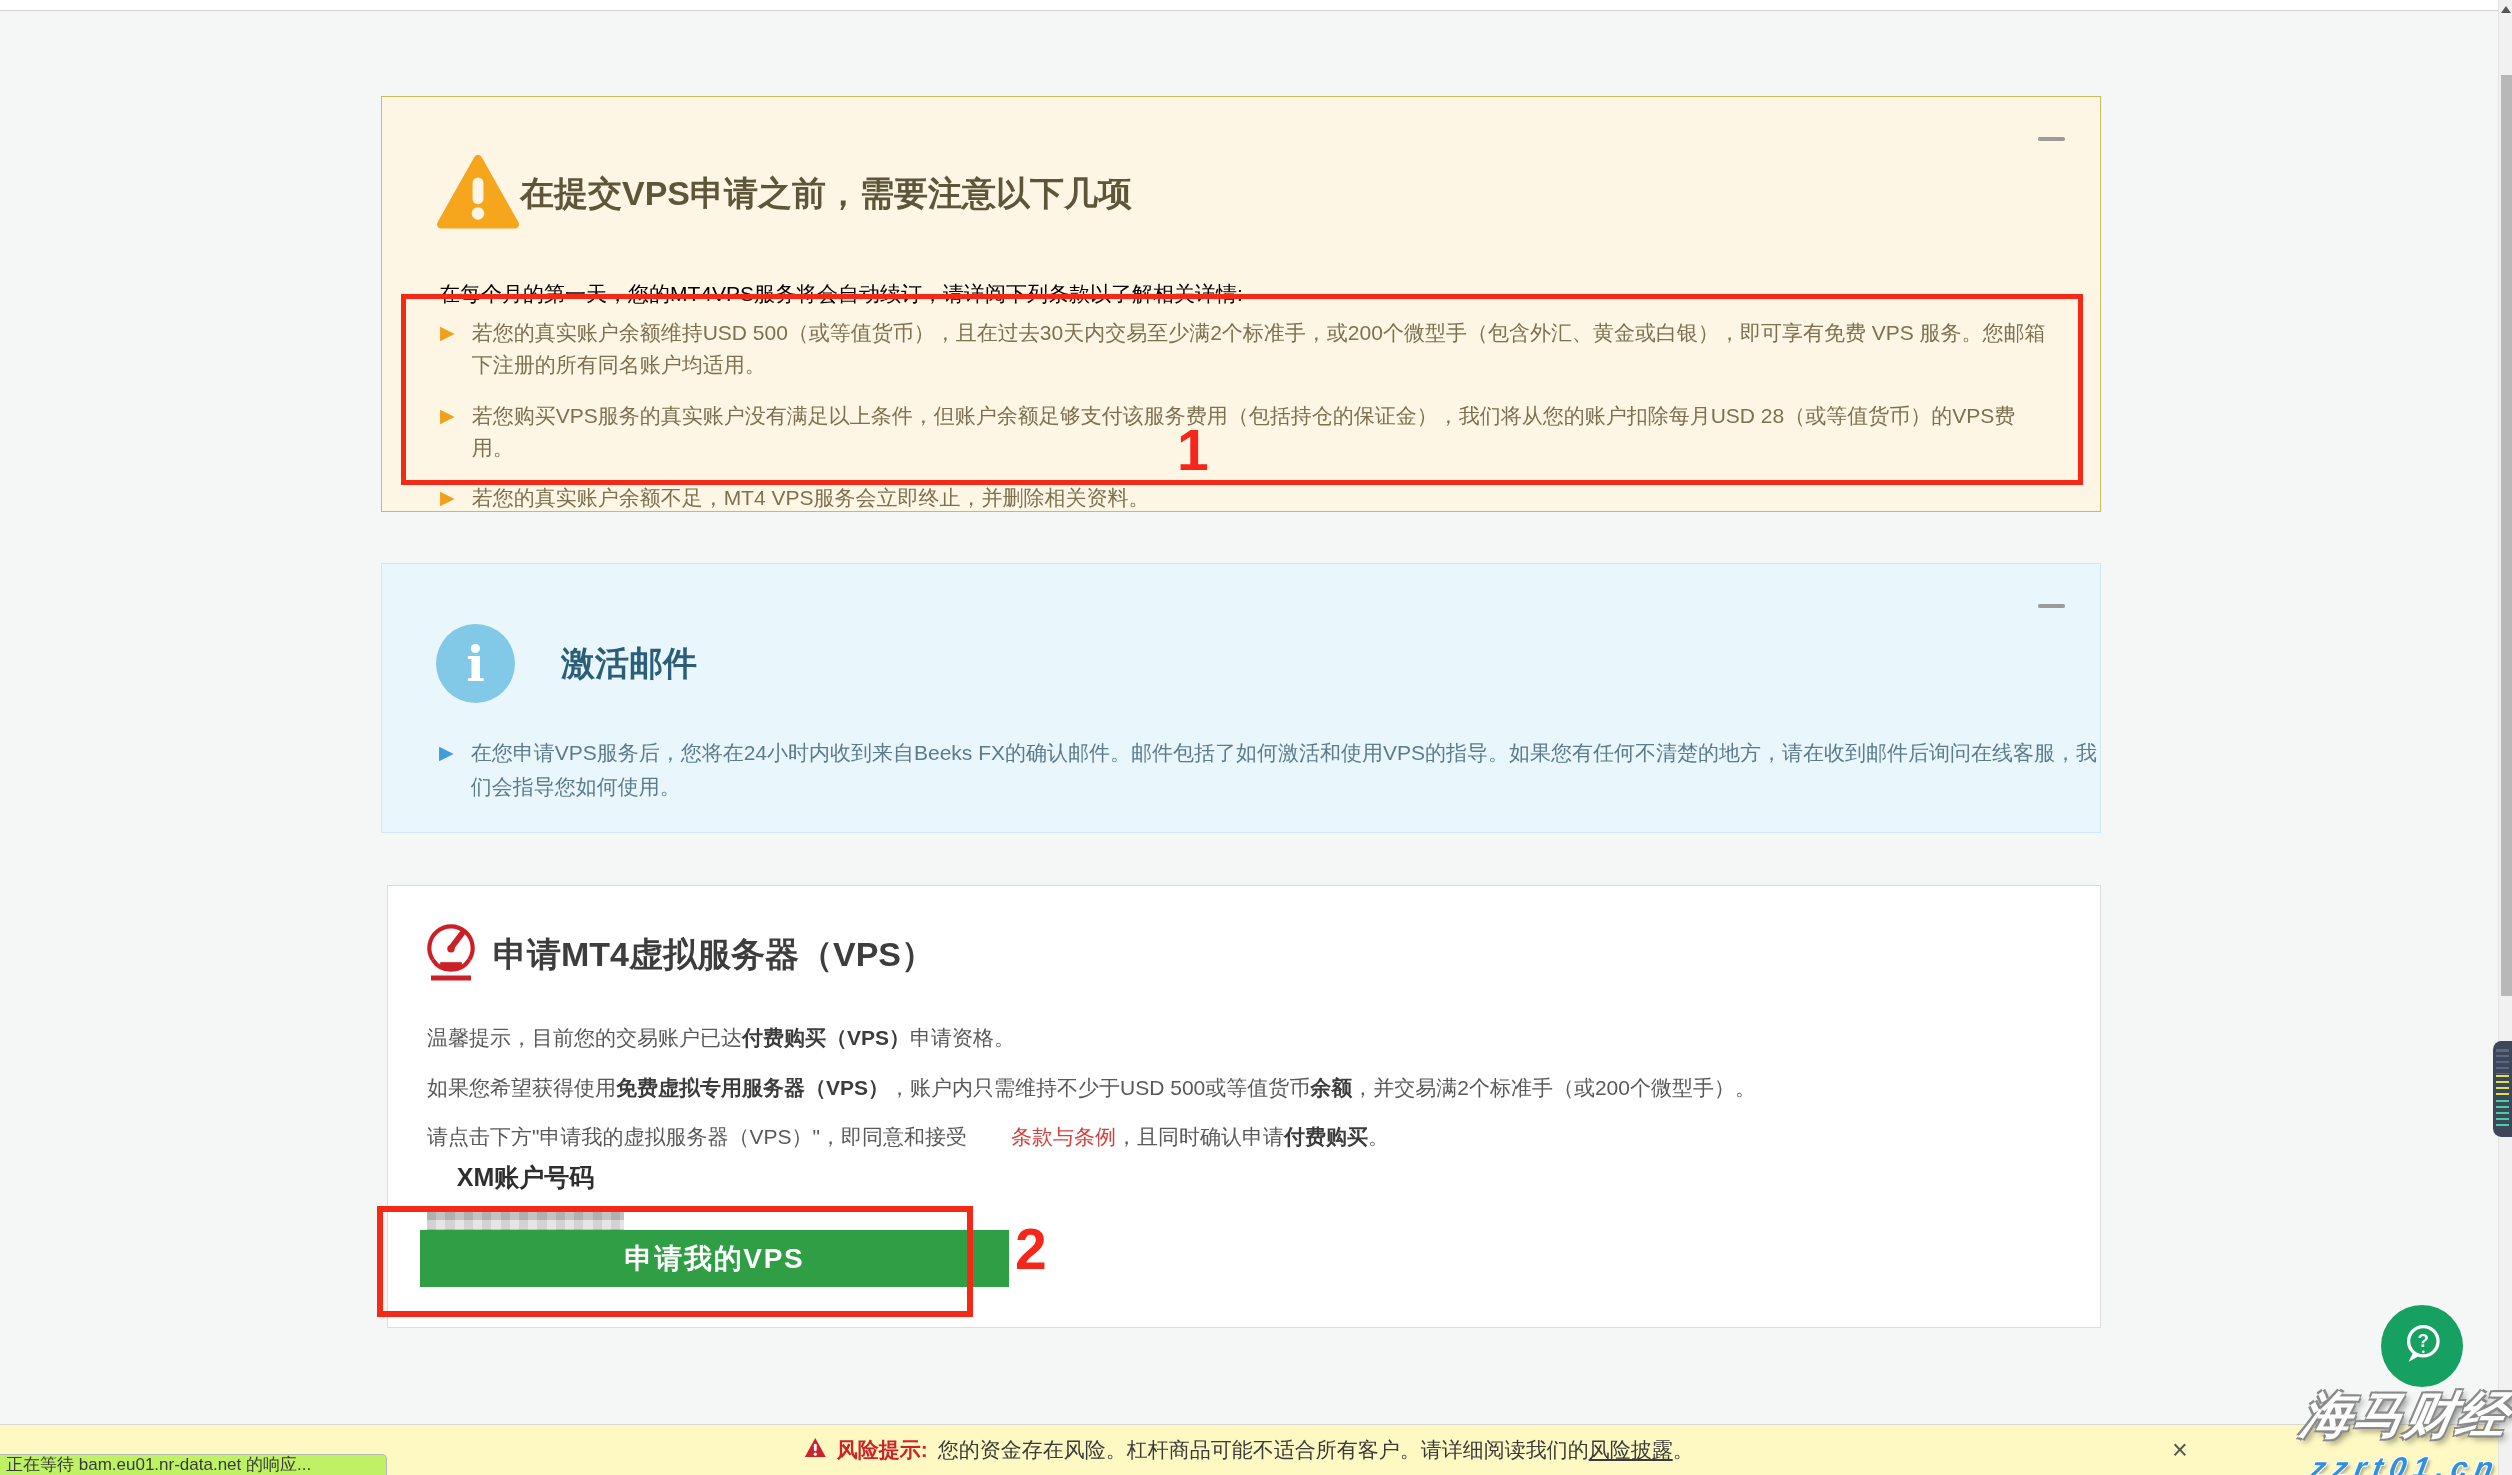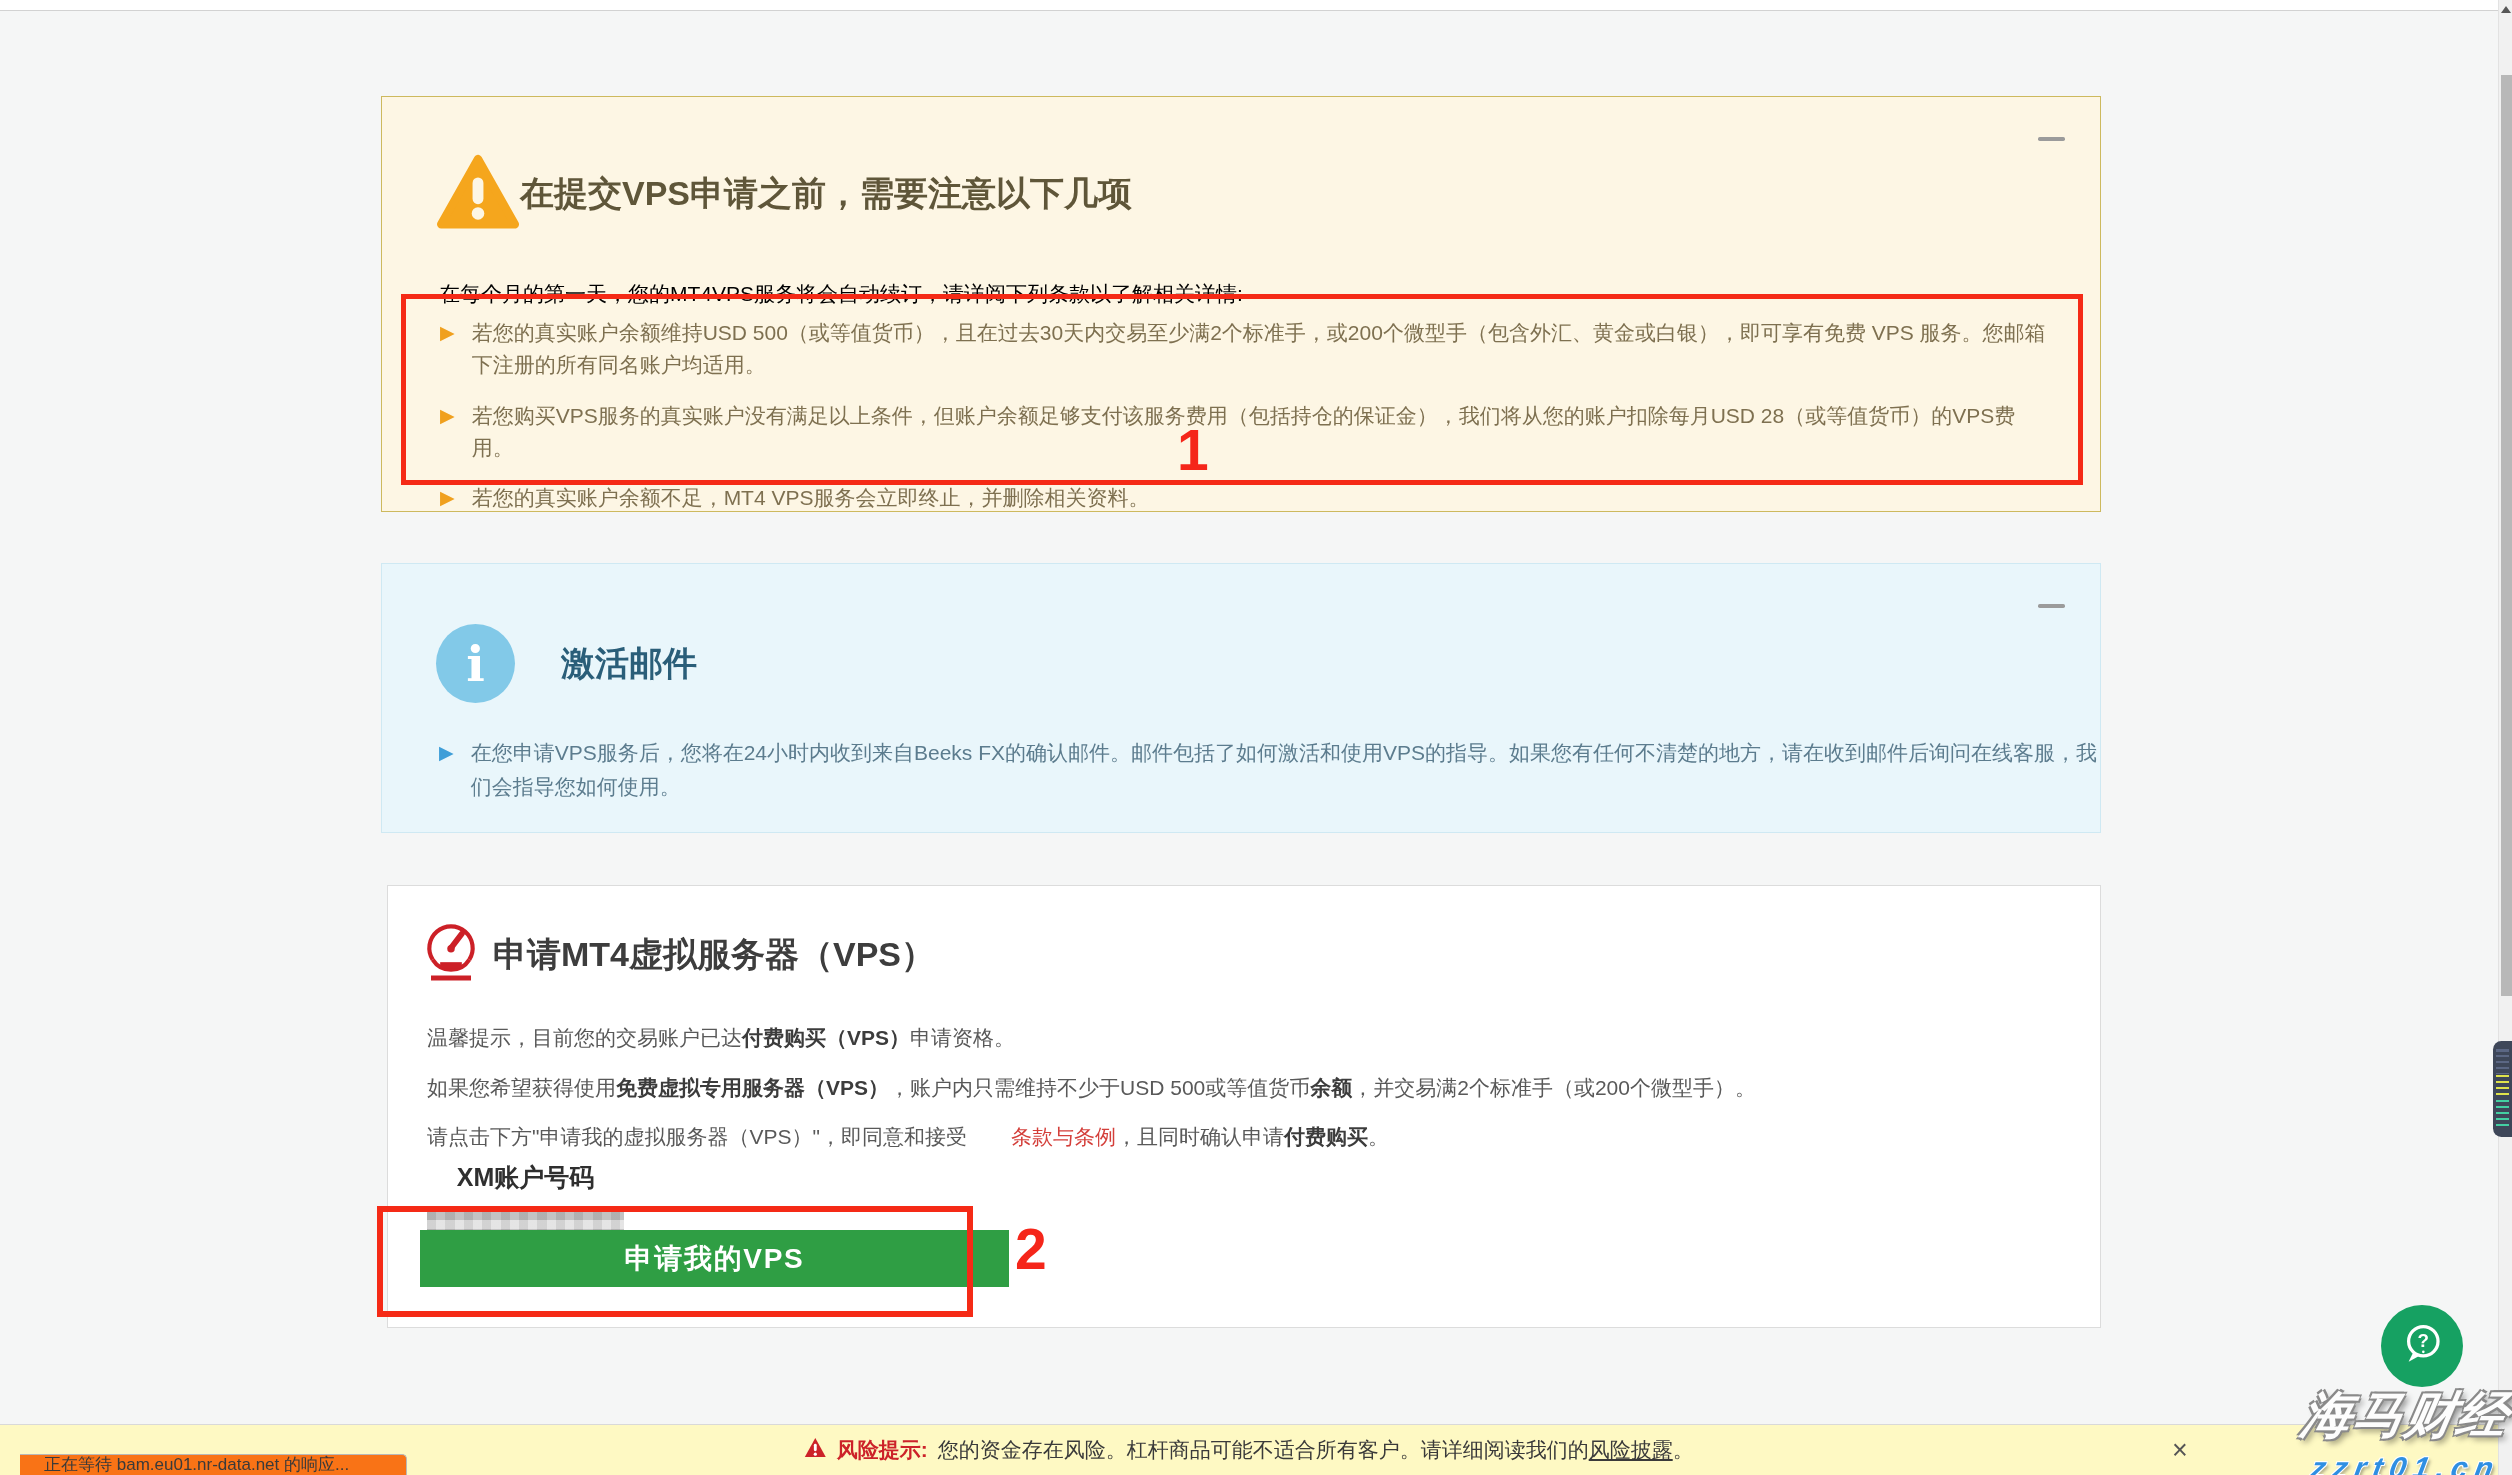--- a/index.html
+++ b/index.html
@@ -55,21 +55,21 @@
   .annotation-2 { left:1015px; top:1216px; }
   .annotation-box-2 { position:absolute; left:377px; top:1206px; width:596px; height:111px; border:6.7px solid #f52a16; z-index:25; }
 
   
   .risk-bar { position:absolute; left:0; right:14.2px; top:1424px; height:51px; background:#fef9c3; border-top:0.8px solid #d9d9d9; display:flex; align-items:center; justify-content:center; gap:10px; font-size:21px; color:#3a3a3a; }
   .risk-label { color:#cc2229; font-weight:bold; }
   .risk-link { font-weight:normal; text-decoration:underline; cursor:pointer; }
   .risk-close { position:absolute; right:310px; top:50%; transform:translateY(-50%); font-size:27px; color:#555; cursor:pointer; line-height:1; }
 
   
-  .status-bar { position:absolute; left:0; top:1454px; width:387px; height:21px; background:#f97316; border:0.8px solid #b8b8b8; border-left:none; border-bottom:none; border-top-right-radius:5px; font-size:17px; color:#3a3a3a; line-height:19px; padding-left:24px;margin-left:20px; }
+  .status-bar { position:absolute; left:0; top:1454px; width:387px; height:21px; background:#bef264; border:0.8px solid #b8b8b8; border-left:none; border-bottom:none; border-top-right-radius:5px; font-size:17px; color:#3a3a3a; line-height:19px; padding-left:6px; }
 
   
   .help-button { position:absolute; left:2381px; top:1305px; width:82px; height:82px; border-radius:50%; background:#16a162; display:flex; align-items:center; justify-content:center; cursor:pointer; z-index:40; }
 
   
   .watermark { position:absolute; right:6.7px; top:1382px; text-align:right; transform:skewX(-10deg); z-index:50; }
   .wm-line1 { font-size:50px; font-weight:900; font-style:italic; color:#fdfdfd; letter-spacing:1.7px;
     text-shadow:1.7px 1.7px 0 #8a8a8a, -1.7px -1.7px 0 #8a8a8a, 1.7px -1.7px 0 #8a8a8a, -1.7px 1.7px 0 #8a8a8a, 4.2px 4.2px 5.9px rgba(0,0,0,.45); }
   .wm-line2 { font-size:30px; font-weight:900; font-style:italic; color:#2f8fe3; letter-spacing:6.7px; margin-top:1.7px;
     text-shadow:0.8px 0.8px 0 #ffffff, -0.8px -0.8px 0 #ffffff, 0.8px -0.8px 0 #ffffff, -0.8px 0.8px 0 #ffffff, 2.5px 2.5px 3.4px rgba(0,0,0,.35); }

